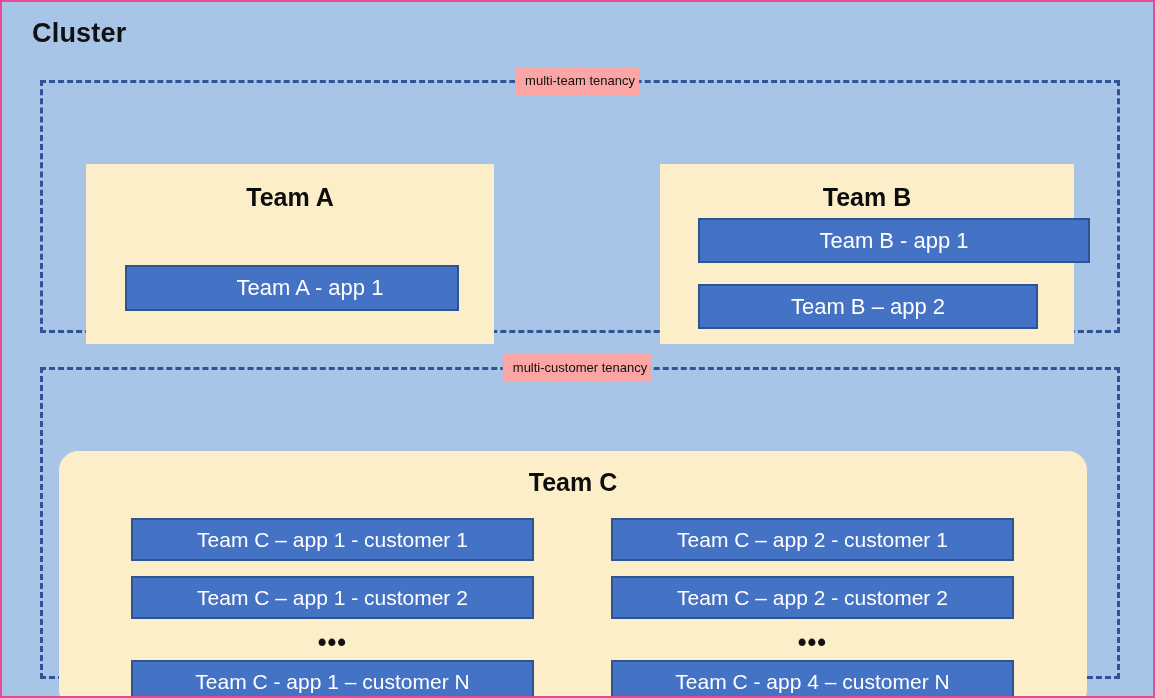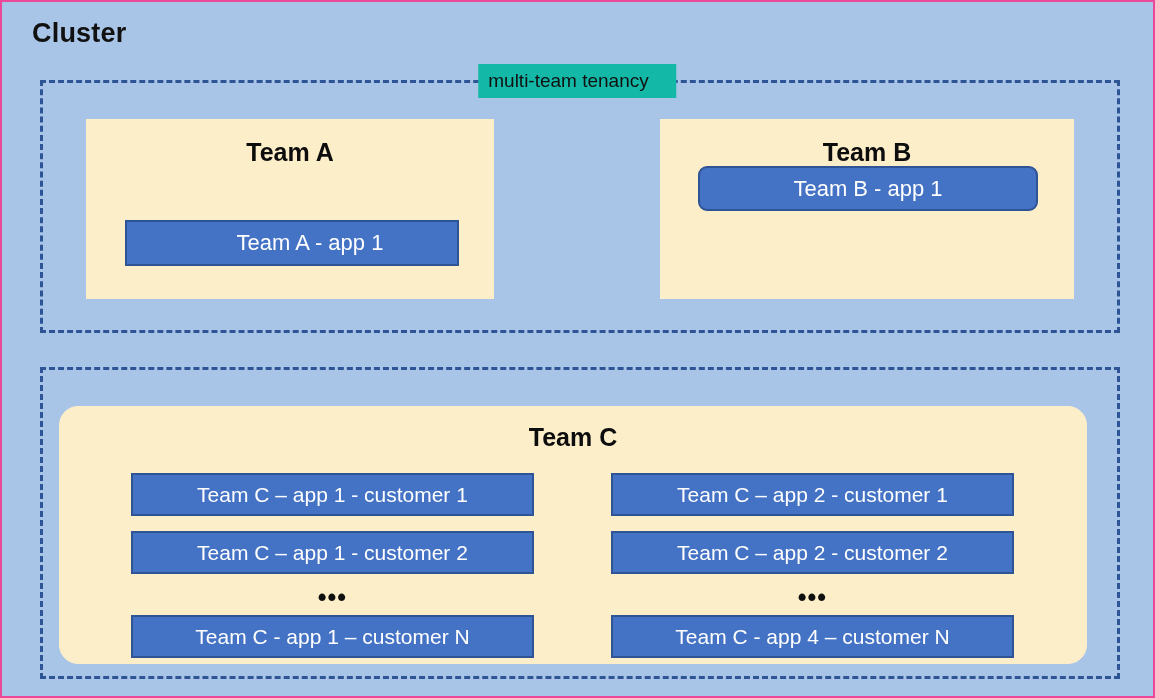--- a/index.html
+++ b/index.html
@@ -50,43 +50,44 @@
   }
   #group-multi-customer {
     left: 38px;
     top: 365px;
     width: 1080px;
     height: 312px;
   }
 
   .tenancy-label {
     position: absolute;
-    background: #14b8a6;
+    background: #fca5a5;
     color: #111111;
-    font-size: 19px;
-    line-height: 1;
-    padding: 7px 27px 8px 10px;
+    font-size: 13px;
+    line-height: 1;
+    padding: 7px 4px 8px 10px;
     white-space: nowrap;
     transform: translate(-50%, -50%);
   }
   #label-multi-team {
     left: 575px;
     top: 79px;
   }
   #label-multi-customer {
     left: 575px;
     top: 366px;
   }
 
   
   .team-box {
     position: absolute;
     box-sizing: border-box;
     background: #fdeeca;
     border: 1px solid #fdeeca;
+    margin-top: 45px;
   }
   #team-box-a {
     left: 84px;
     top: 117px;
     width: 408px;
     height: 180px;
   }
   #team-box-b {
     left: 658px;
     top: 117px;
@@ -138,24 +139,23 @@
     left: 38px;
     top: 100px;
     width: 334px;
     height: 46px;
     padding-left: 36px;
   }
 
   
   #app-b1 {
     left: 37px;
-    top: 46px;
-    width: 340px;
+    top: 53px;
+    width: 392px;
     height: 45px;
-    border-radius: 9px;
   }
   #app-b2 {
     left: 37px;
     top: 119px;
     width: 340px;
     height: 45px;
   }
 
   
   .c-col-left  { left: 71px;  }
@@ -193,24 +193,26 @@
   <div class="tenancy-label" id="label-multi-team">multi-team tenancy</div>
 
   <div class="team-box" id="team-box-a">
     <div class="team-heading">Team A</div>
     <div class="app-bar" id="app-a1">Team A - app 1</div>
   </div>
 
   <div class="team-box" id="team-box-b">
     <div class="team-heading">Team B</div>
     <div class="app-bar" id="app-b1">Team B - app 1</div>
+    <div class="app-bar" id="app-b2">Team B – app 2</div>
   </div>
 
   <div class="tenancy-group" id="group-multi-customer"></div>
 
+  <div class="tenancy-label" id="label-multi-customer">multi-customer tenancy</div>
 
   <div class="team-box" id="team-box-c">
     <div class="team-heading">Team C</div>
 
     <div class="app-bar c-app c-col-left c-row-1">Team C – app 1 - customer 1</div>
     <div class="app-bar c-app c-col-left c-row-2">Team C – app 1 - customer 2</div>
     <div class="ellipsis c-col-left">•••</div>
     <div class="app-bar c-app c-col-left c-row-n">Team C - app 1 – customer N</div>
 
     <div class="app-bar c-app c-col-right c-row-1">Team C – app 2 - customer 1</div>

